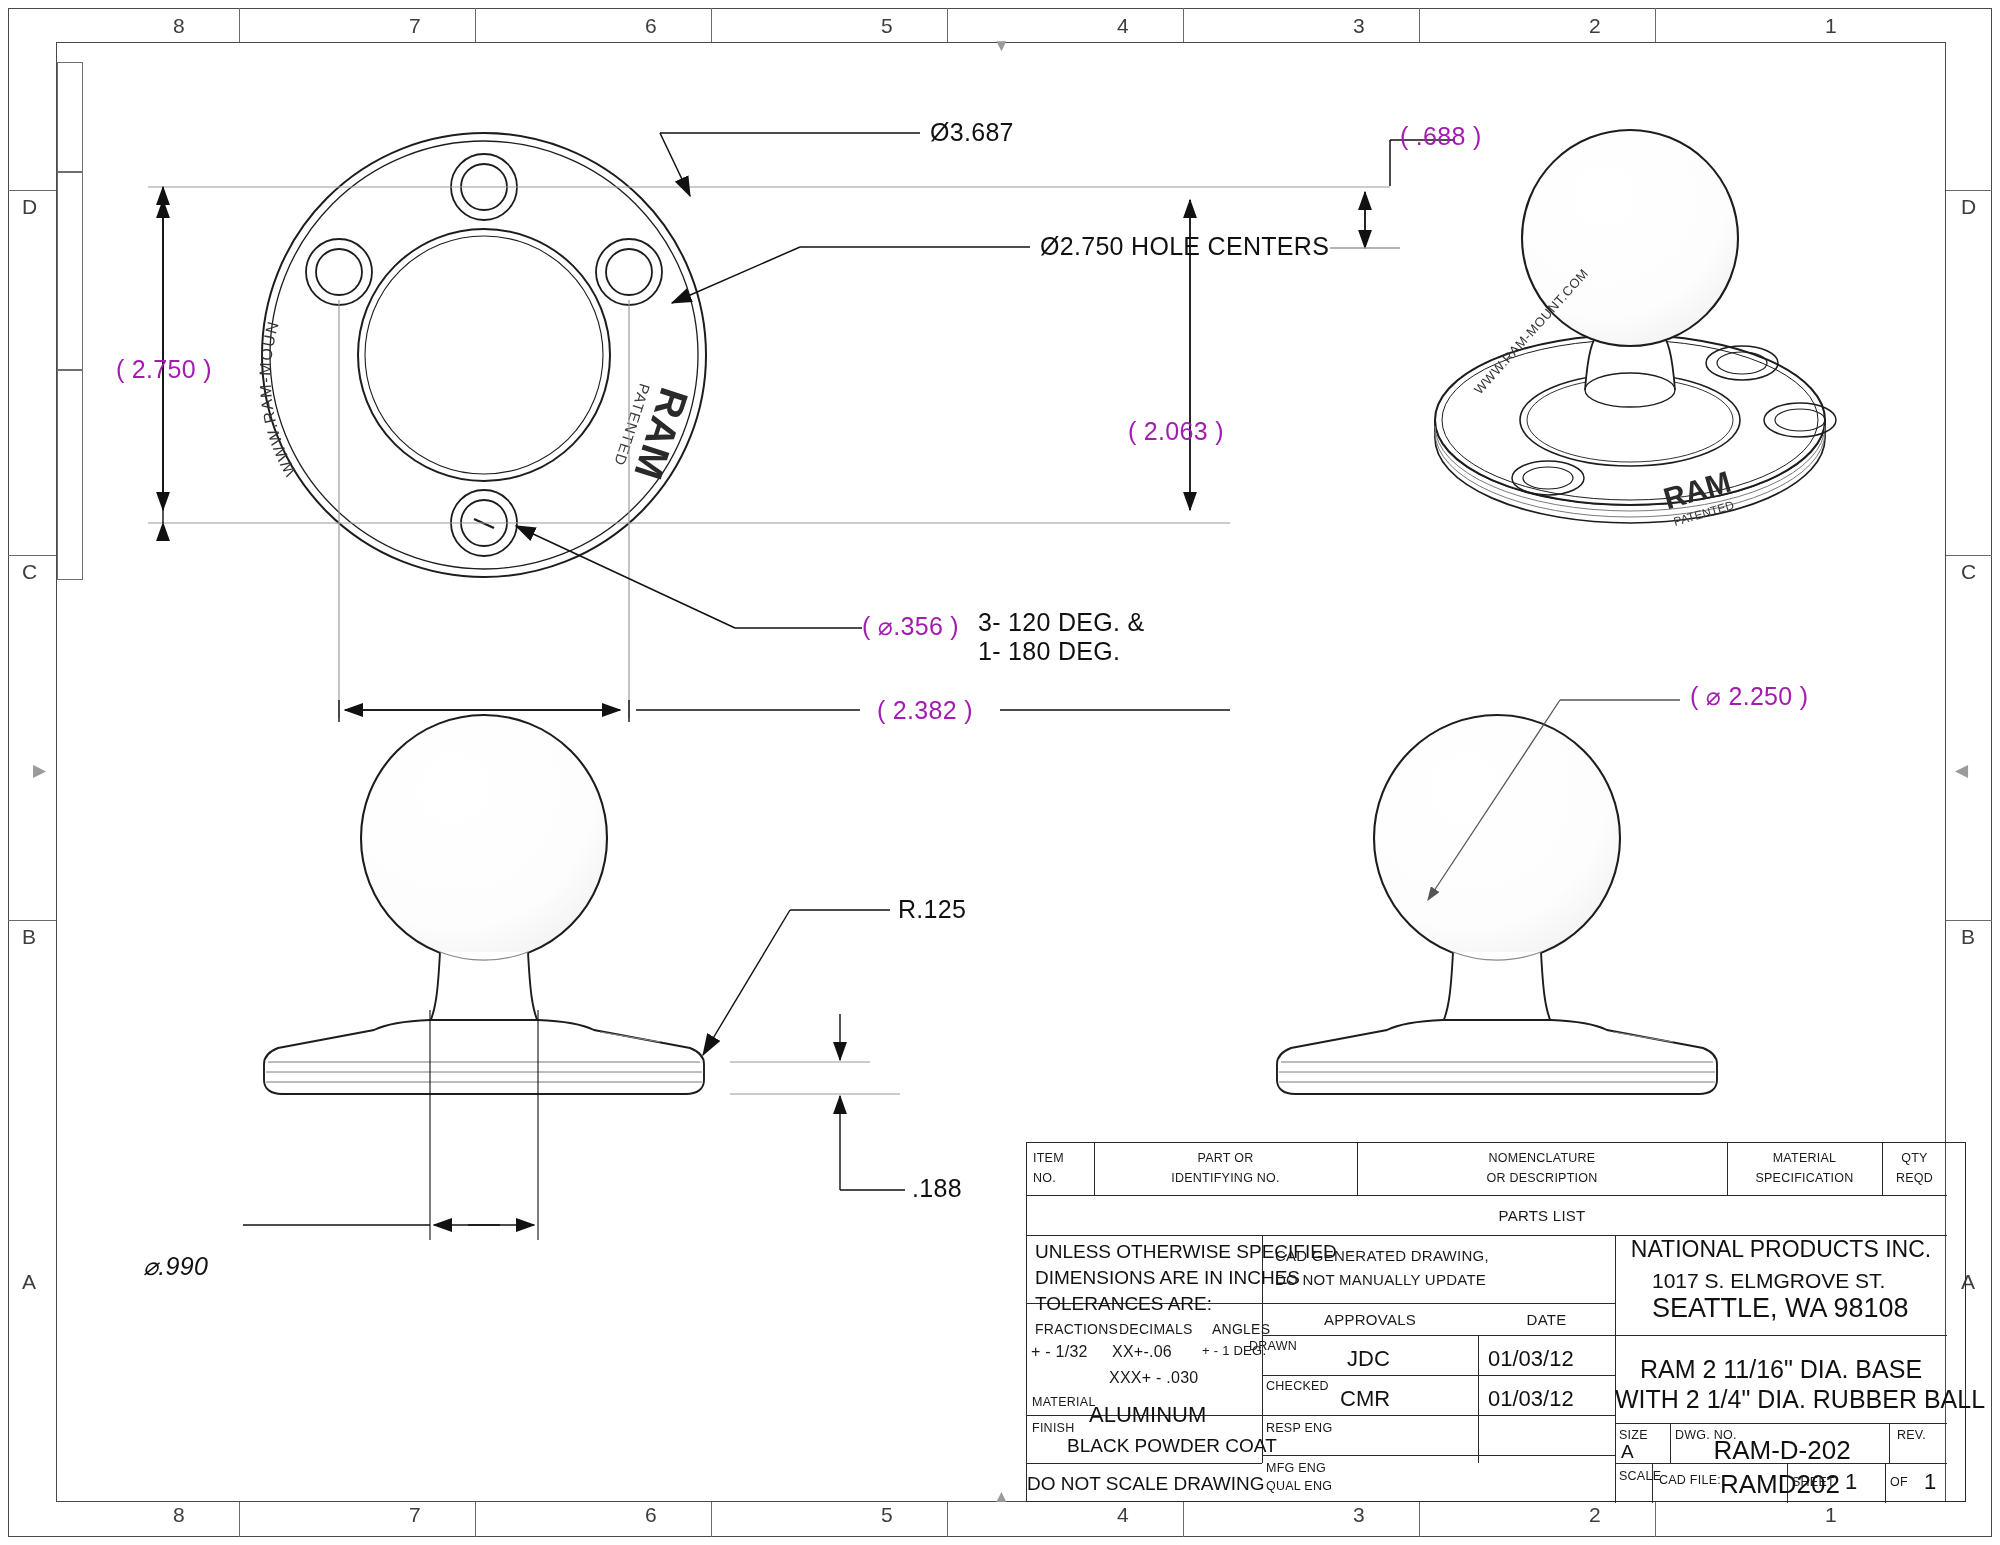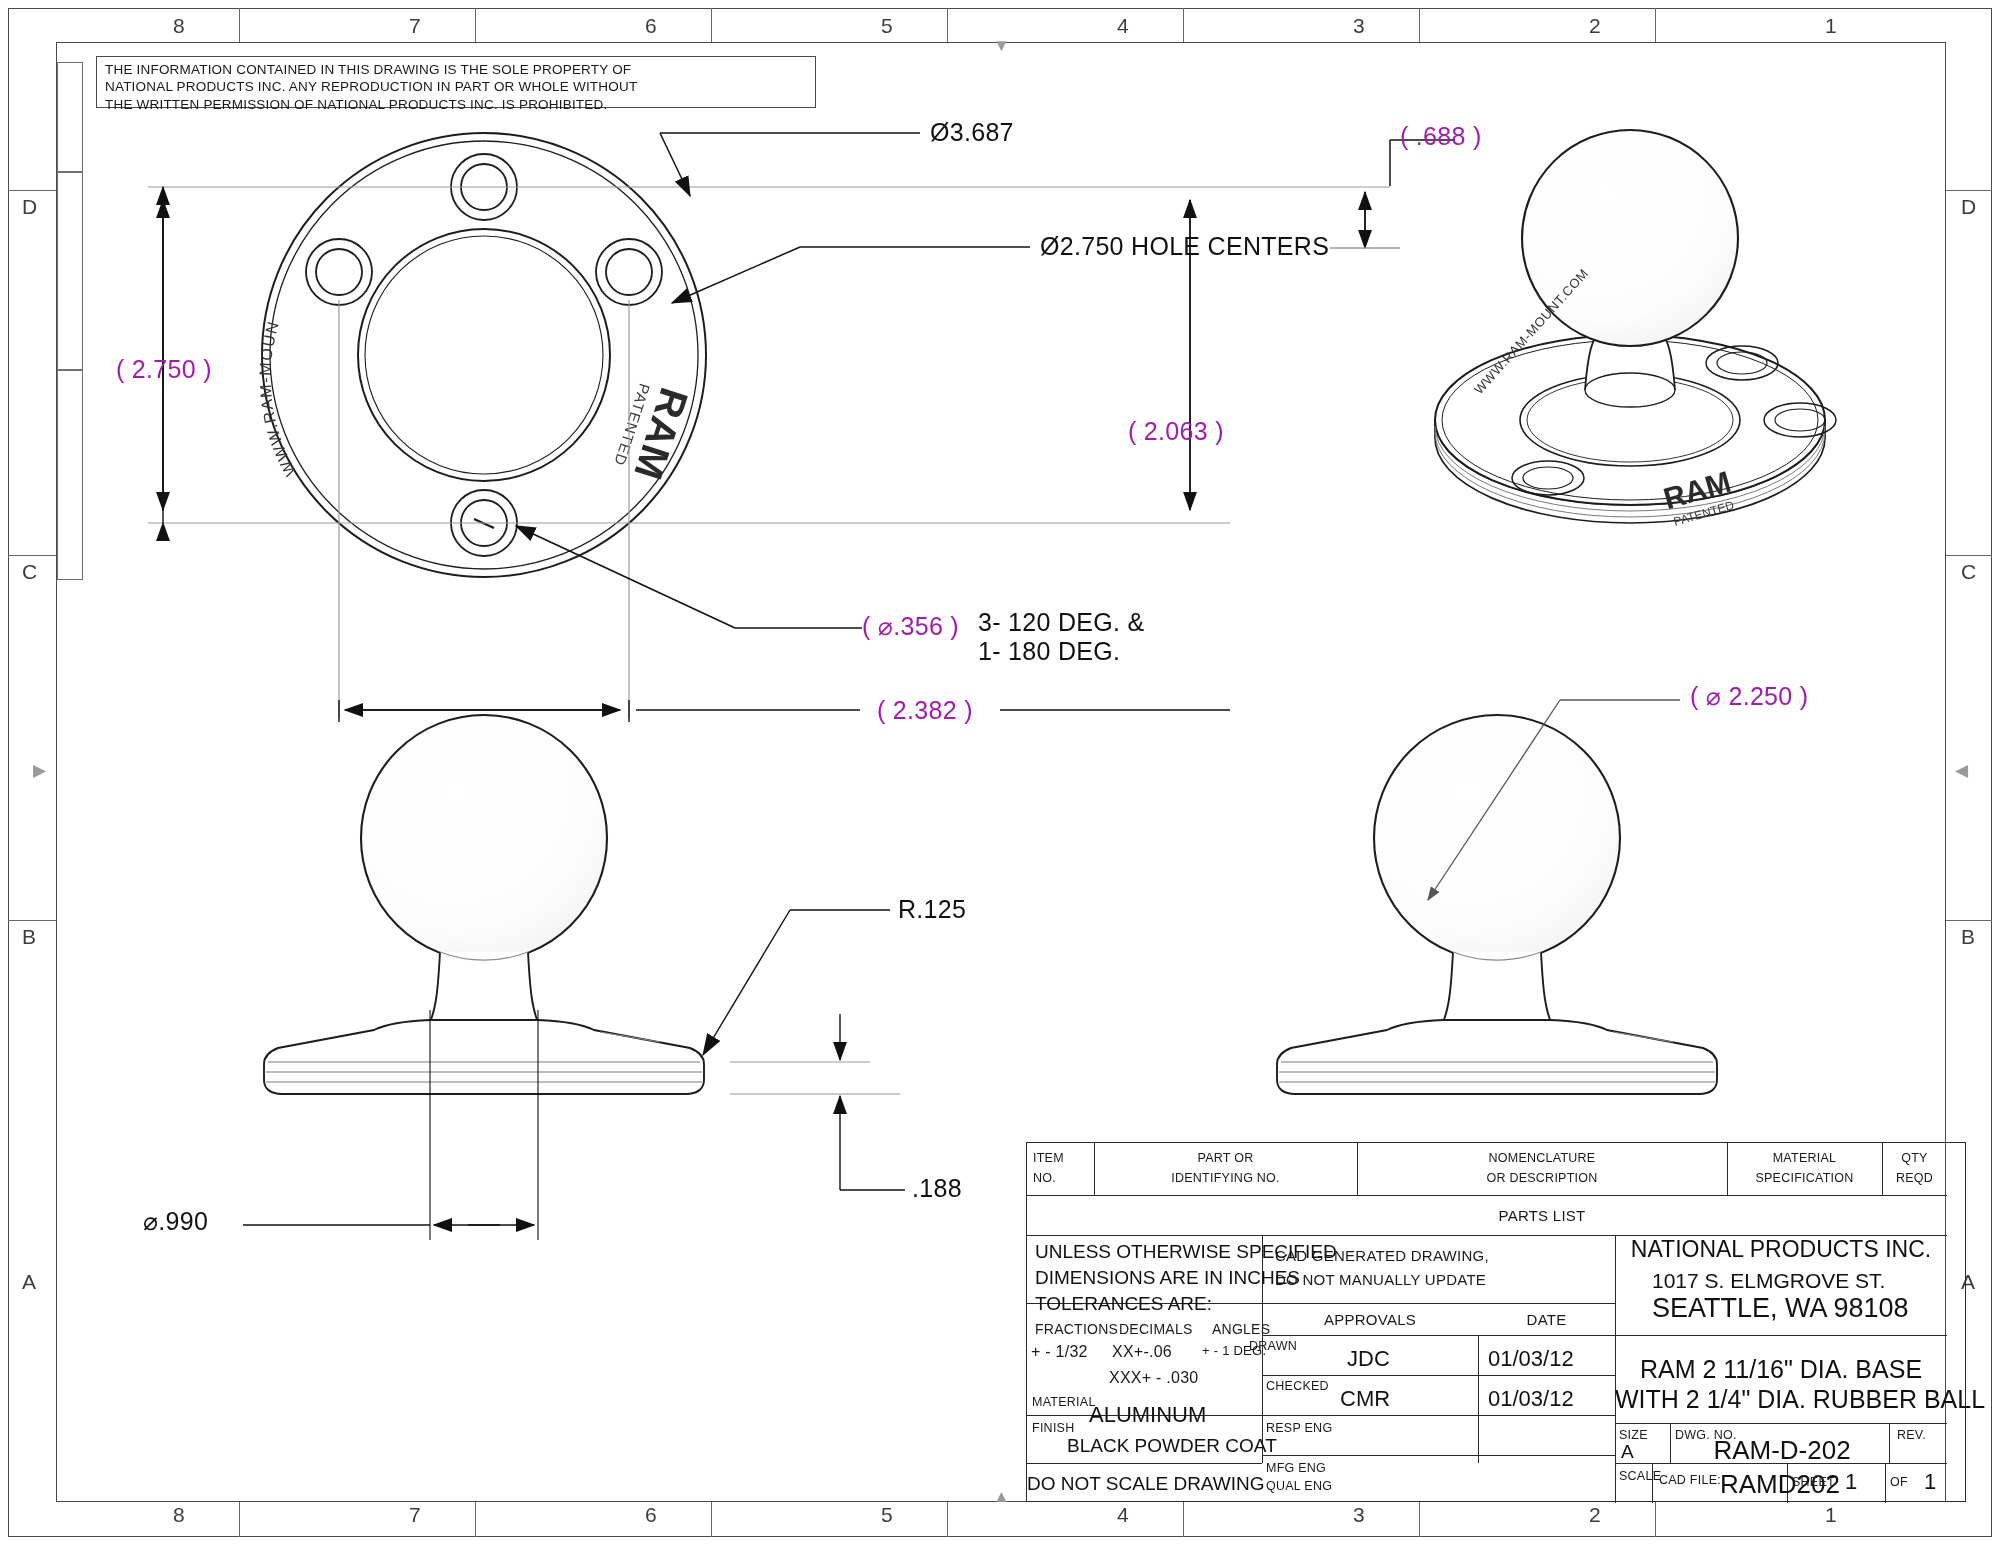--- a/index.html
+++ b/index.html
@@ -175,25 +175,20 @@
 
   <div class="center-mark" style="left:993px;top:36px;">▼</div>
   <div class="center-mark" style="left:993px;top:1487px;">▲</div>
   <div class="center-mark" style="left:33px;top:760px;">▶</div>
   <div class="center-mark" style="left:1955px;top:760px;">◀</div>
 
   <div class="lilbox" style="left:57px;top:62px;width:26px;height:110px;"></div>
   <div class="lilbox" style="left:57px;top:172px;width:26px;height:198px;"></div>
   <div class="lilbox" style="left:57px;top:370px;width:26px;height:210px;"></div>
 
-  <div class="legal-box">
-    <p>THE INFORMATION CONTAINED IN THIS DRAWING IS THE SOLE PROPERTY OF</p>
-    <p>NATIONAL PRODUCTS INC. ANY REPRODUCTION IN PART OR WHOLE WITHOUT</p>
-    <p>THE WRITTEN PERMISSION OF NATIONAL PRODUCTS INC. IS PROHIBITED.</p>
-  </div>
 
   <svg class="overlay" viewBox="0 0 2000 1545">
     <defs>
       <marker id="ar" markerWidth="14" markerHeight="10" refX="13" refY="5" orient="auto">
         <polygon points="0,0 14,5 0,10" fill="#111"></polygon>
       </marker>
       <marker id="arS" markerWidth="11" markerHeight="8" refX="10" refY="4" orient="auto">
         <polygon points="0,0 11,4 0,8" fill="#555"></polygon>
       </marker>
       <marker id="arB" markerWidth="16" markerHeight="11" refX="15" refY="5.5" orient="auto">
@@ -369,21 +364,21 @@
   <div class="dim" style="left:1040px;top:232px;">Ø2.750 HOLE CENTERS</div>
   <div class="dim ref" style="left:1400px;top:122px;">( .688 )</div>
   <div class="dim ref" style="left:116px;top:355px;">( 2.750 )</div>
   <div class="dim ref" style="left:1128px;top:417px;">( 2.063 )</div>
   <div class="dim ref" style="left:877px;top:696px;text-align:center;">( 2.382 )</div>
   <div class="dim ref" style="left:862px;top:612px;">( ⌀.356 )</div>
   <div class="dim two" style="left:978px;top:608px;">3- 120 DEG. &amp;</div>
   <div class="dim two" style="left:978px;top:637px;">1- 180 DEG.</div>
   <div class="dim" style="left:898px;top:895px;">R.125</div>
   <div class="dim" style="left:912px;top:1174px;">.188</div>
-  <div class="dim" style="left:143px;top:1207px;">⌀.990</div>
+  <div class="dim" style="left:143px;top:1252px;font-style:italic;">⌀.990</div>
   <div class="dim ref" style="left:1690px;top:682px;">( ⌀ 2.250 )</div>
 
   <div class="tb" style="left:1026px;top:1142px;width:940px;height:360px;">
 
     <div class="tbline h" style="left:0;top:52px;width:920px;"></div>
     <div class="tbline h" style="left:0;top:92px;width:920px;"></div>
     <div class="tbline h" style="left:0;top:160px;width:588px;"></div>
     <div class="tbline h" style="left:235px;top:192px;width:353px;"></div>
     <div class="tbline h" style="left:235px;top:232px;width:353px;"></div>
     <div class="tbline h" style="left:235px;top:272px;width:353px;"></div>

